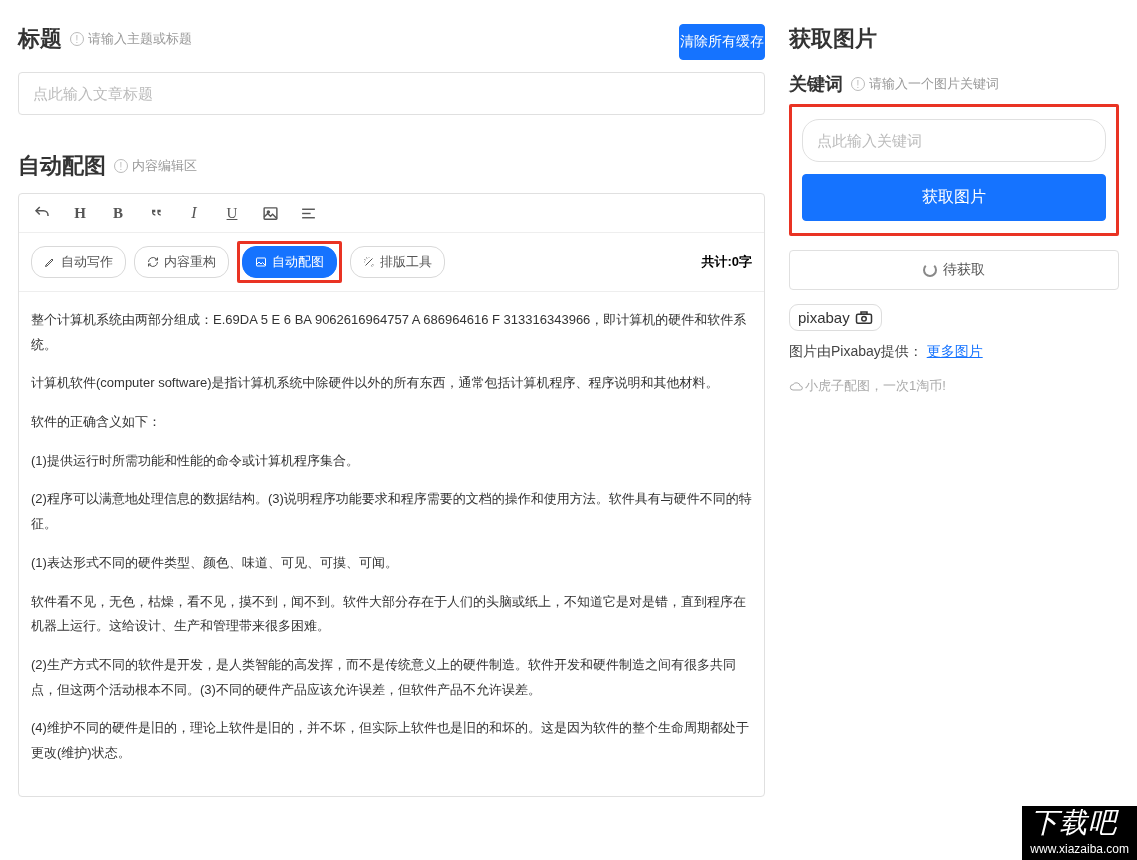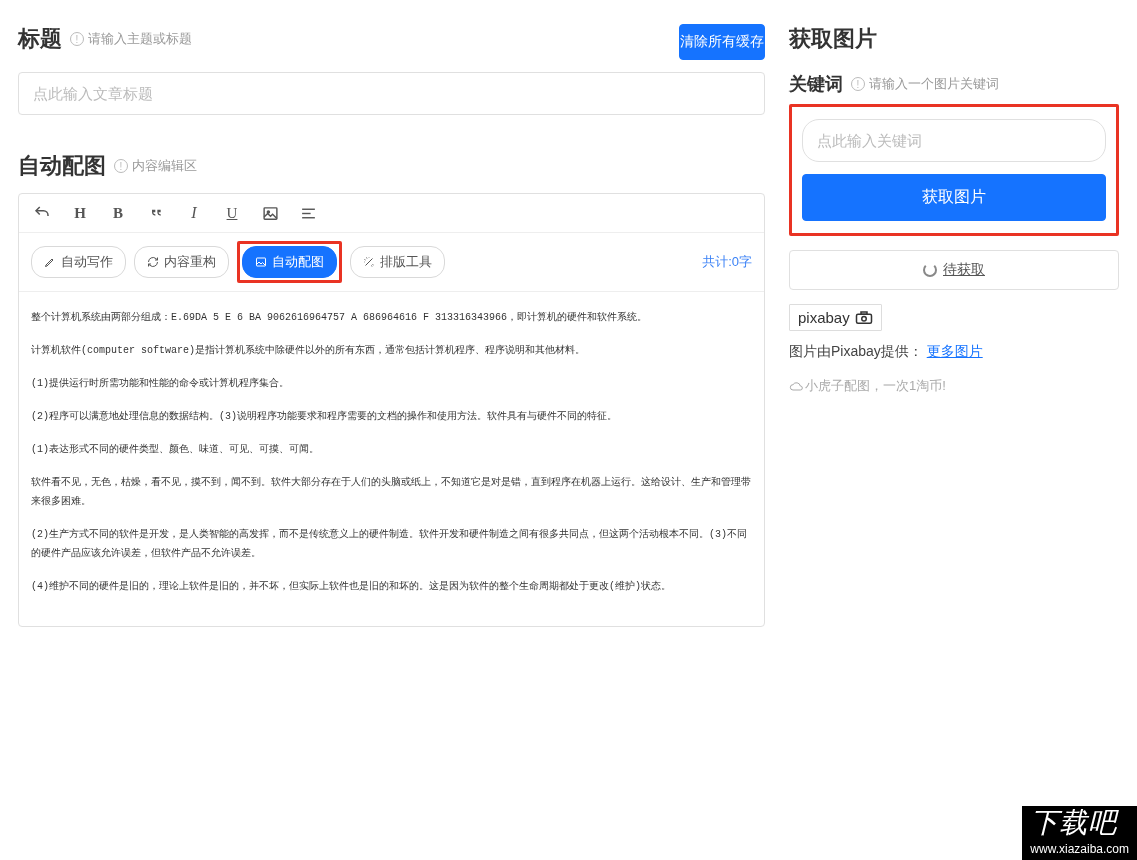--- a/index.html
+++ b/index.html
@@ -145,32 +145,32 @@
   height: 12px;
 }
 .highlight-red {
   border: 3px solid #e93323;
   padding: 2px;
   border-radius: 2px;
 }
 .wordcount {
   margin-left: auto;
   font-size: 13px;
-  color: #3b82f6;
+  color: #000000;
+  font-weight: bold;
 }
 .content-area {
   padding: 16px 8px 16px 8px;
 }
 .content-area p {
   line-height: 1.9;
-  font-size: 10px;
+  font-size: 13px;
   color: #333;
   margin-bottom: 14px;
   padding: 0 4px;
-  font-family: Liberation Mono, monospace;
 }
 .side-section {
   margin-bottom: 18px;
 }
 .keyword-block {
   border: 3px solid #e93323;
   padding: 12px 10px;
   border-radius: 2px;
 }
 .keyword-input {
@@ -182,34 +182,33 @@
   border-radius: 4px;
   padding: 10px;
   text-align: center;
   color: #555;
   font-size: 14px;
   display: flex;
   align-items: center;
   justify-content: center;
   gap: 6px;
   margin-top: 14px;
-  text-decoration: underline;
 }
 .spinner {
   width: 14px;
   height: 14px;
   border: 2px solid #888;
   border-top-color: transparent;
   border-radius: 50%;
 }
 .pixabay-badge {
   display: inline-flex;
   align-items: center;
   border: 1px solid #ddd;
-  border-radius: 1px;
+  border-radius: 9px;
   padding: 4px 8px;
   font-size: 15px;
   color: #333;
   gap: 5px;
   margin-top: 14px;
   font-weight: 500;
 }
 .cam-icon {
   width: 18px;
   height: 14px;
@@ -347,20 +346,21 @@
               <path d="M5 19L19 5M8 5l-1-2M5 8l-2-1M12 3v-1M3 12h-1M17 19l1 2M19 17l2 1"></path>
             </svg>
           <span>排版工具</span>
         </button>
         <span class="wordcount">共计:0字</span>
       </div>
 
       <div class="content-area">
         <p>整个计算机系统由两部分组成：E.69DA 5 E 6 BA 9062616964757 A 686964616 F 313316343966，即计算机的硬件和软件系统。</p>
         <p>计算机软件(computer software)是指计算机系统中除硬件以外的所有东西，通常包括计算机程序、程序说明和其他材料。</p>
+        <p>软件的正确含义如下：</p>
         <p>(1)提供运行时所需功能和性能的命令或计算机程序集合。</p>
         <p>(2)程序可以满意地处理信息的数据结构。(3)说明程序功能要求和程序需要的文档的操作和使用方法。软件具有与硬件不同的特征。</p>
         <p>(1)表达形式不同的硬件类型、颜色、味道、可见、可摸、可闻。</p>
         <p>软件看不见，无色，枯燥，看不见，摸不到，闻不到。软件大部分存在于人们的头脑或纸上，不知道它是对是错，直到程序在机器上运行。这给设计、生产和管理带来很多困难。</p>
         <p>(2)生产方式不同的软件是开发，是人类智能的高发挥，而不是传统意义上的硬件制造。软件开发和硬件制造之间有很多共同点，但这两个活动根本不同。(3)不同的硬件产品应该允许误差，但软件产品不允许误差。</p>
         <p>(4)维护不同的硬件是旧的，理论上软件是旧的，并不坏，但实际上软件也是旧的和坏的。这是因为软件的整个生命周期都处于更改(维护)状态。</p>
       </div>
     </div>
   </div>
 

